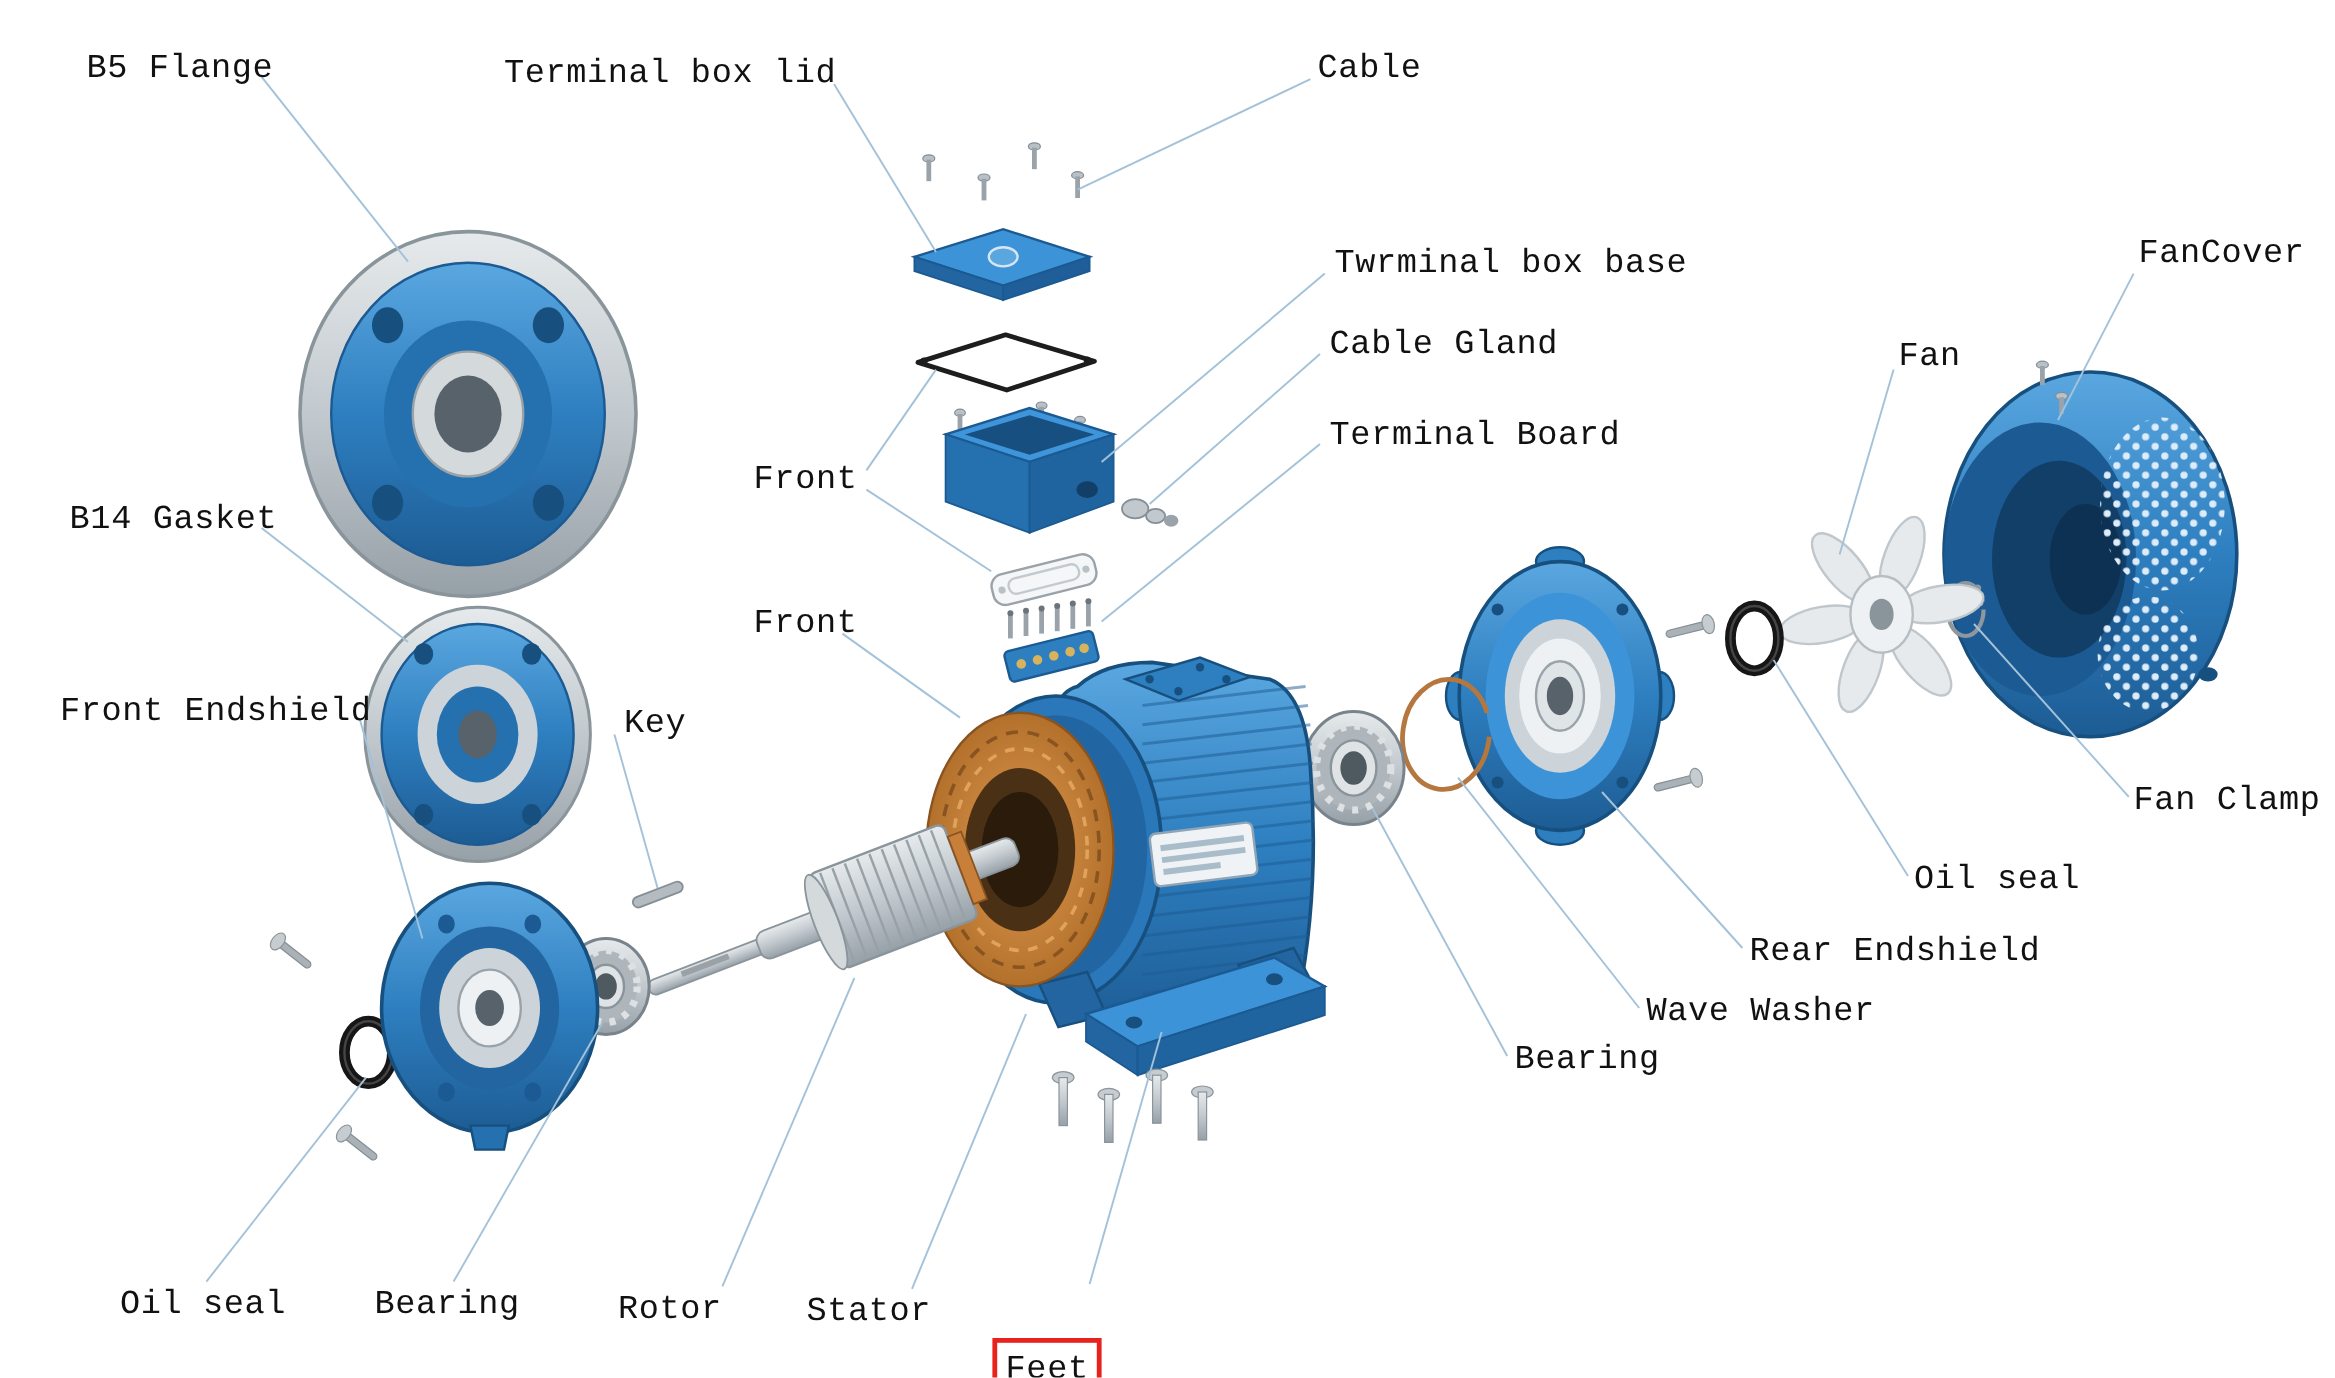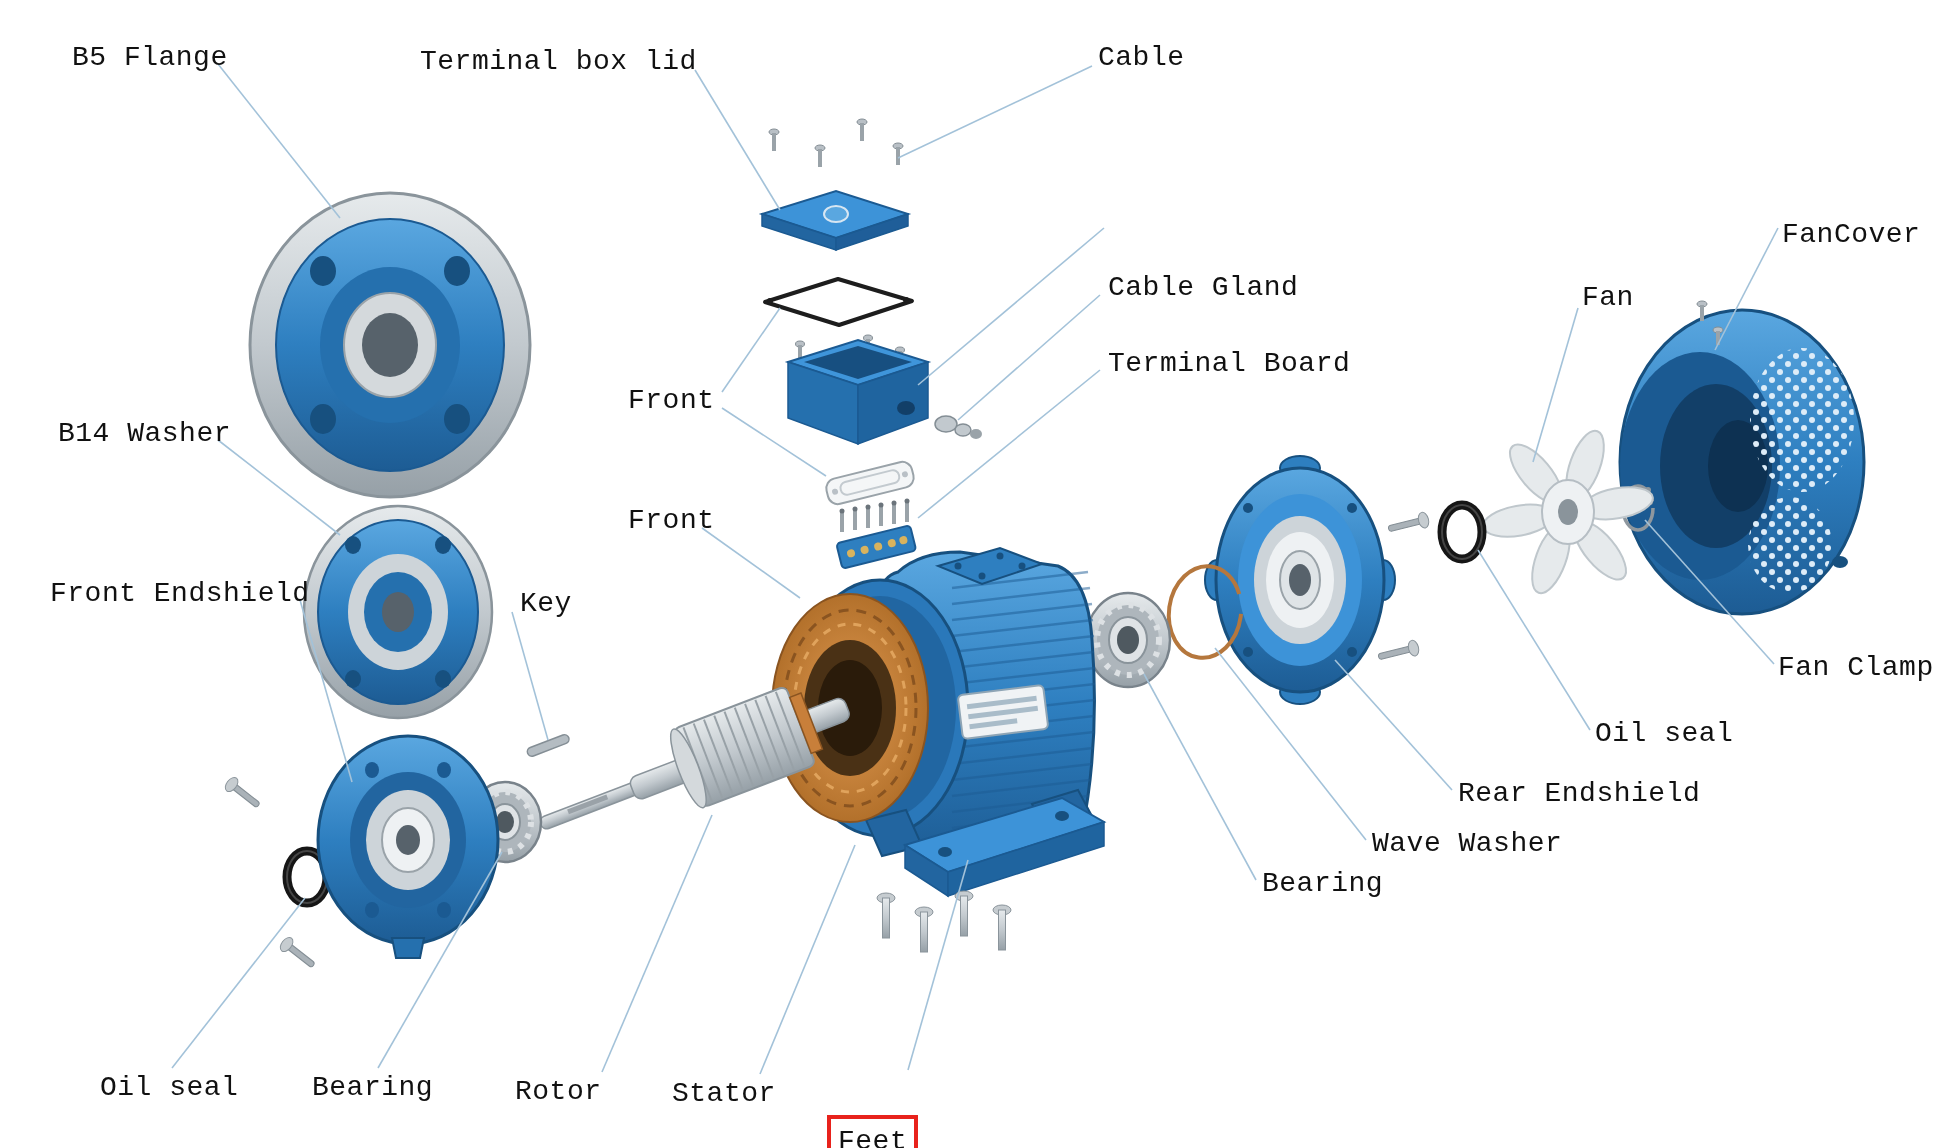--- a/index.html
+++ b/index.html
@@ -383,25 +383,26 @@
       <polyline points="378,1068 502,852" fill="none" stroke="#a3c2d9" stroke-width="1.6"></polyline>
       <polyline points="602,1072 712,815" fill="none" stroke="#a3c2d9" stroke-width="1.6"></polyline>
       <polyline points="760,1074 855,845" fill="none" stroke="#a3c2d9" stroke-width="1.6"></polyline>
       <polyline points="908,1070 968,860" fill="none" stroke="#a3c2d9" stroke-width="1.6"></polyline>
     </svg>
 
 <div class="labels">
       <div class="label" style="left: 72px; top: 42px;">B5 Flange</div>
       <div class="label" style="left: 420px; top: 46px;">Terminal box lid</div>
       <div class="label" style="left: 1098px; top: 42px;">Cable</div>
+      <div class="label" style="left: 1112px; top: 205px;">Twrminal box base</div>
       <div class="label" style="left: 1108px; top: 272px;">Cable Gland</div>
       <div class="label" style="left: 1108px; top: 348px;">Terminal Board</div>
-      <div class="label" style="left: 1782px; top: 219px;">FanCover</div>
+      <div class="label" style="left: 1782px; top: 196px;">FanCover</div>
       <div class="label" style="left: 1582px; top: 282px;">Fan</div>
-      <div class="label" style="left: 58px; top: 418px;">B14 Washer</div>
+      <div class="label" style="left: 58px; top: 418px;">B14 Gasket</div>
       <div class="label" style="left: 628px; top: 385px;">Front</div>
       <div class="label" style="left: 50px; top: 578px;">Front Endshield</div>
       <div class="label" style="left: 628px; top: 505px;">Front</div>
       <div class="label" style="left: 475px; top: 588px; margin-left: 45px;">Key</div>
       <div class="label" style="left: 1778px; top: 652px;">Fan Clamp</div>
       <div class="label" style="left: 1595px; top: 718px;">Oil seal</div>
       <div class="label" style="left: 1458px; top: 778px;">Rear Endshield</div>
       <div class="label" style="left: 1372px; top: 828px;">Wave Washer</div>
       <div class="label" style="left: 1262px; top: 868px;">Bearing</div>
       <div class="label" style="left: 100px; top: 1072px;">Oil seal</div>

